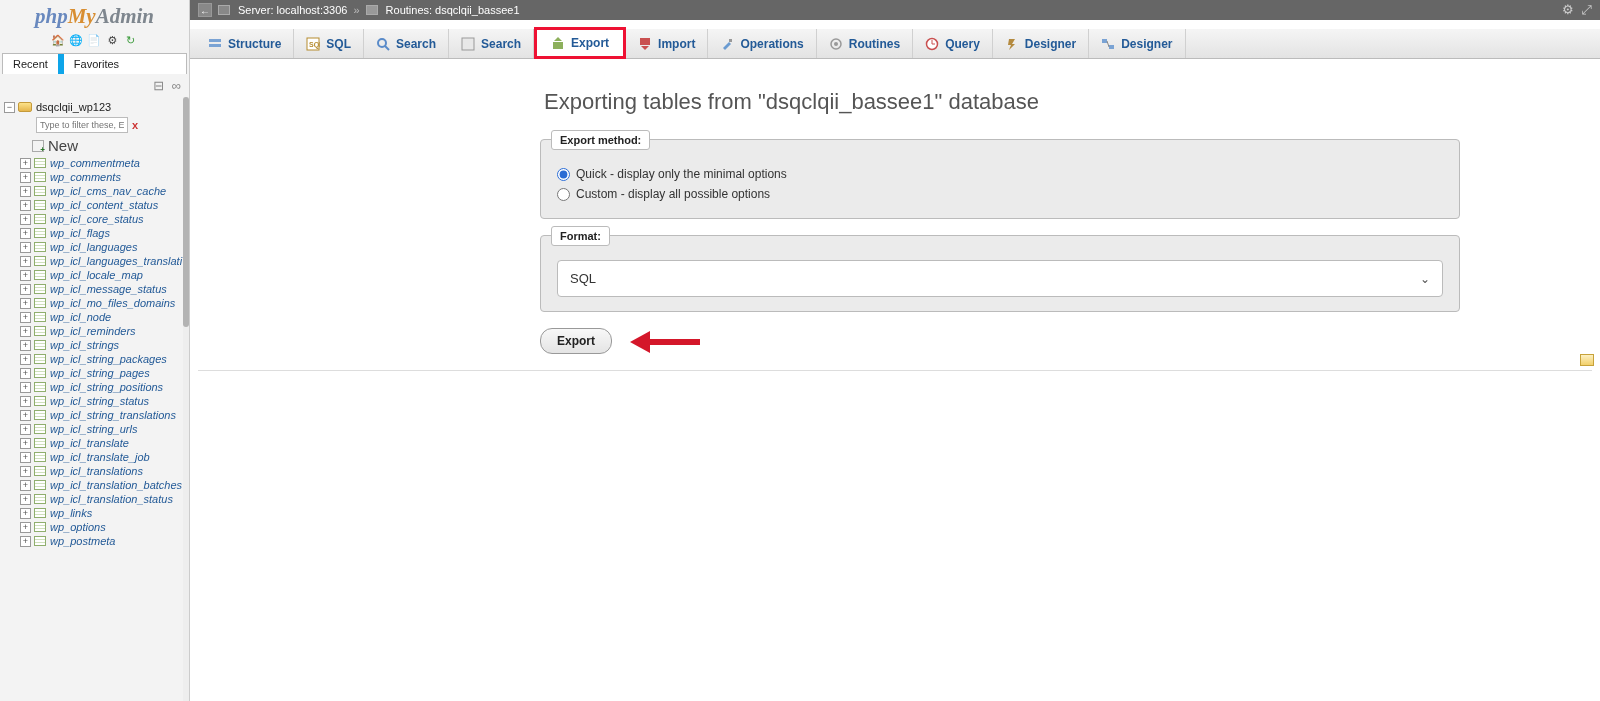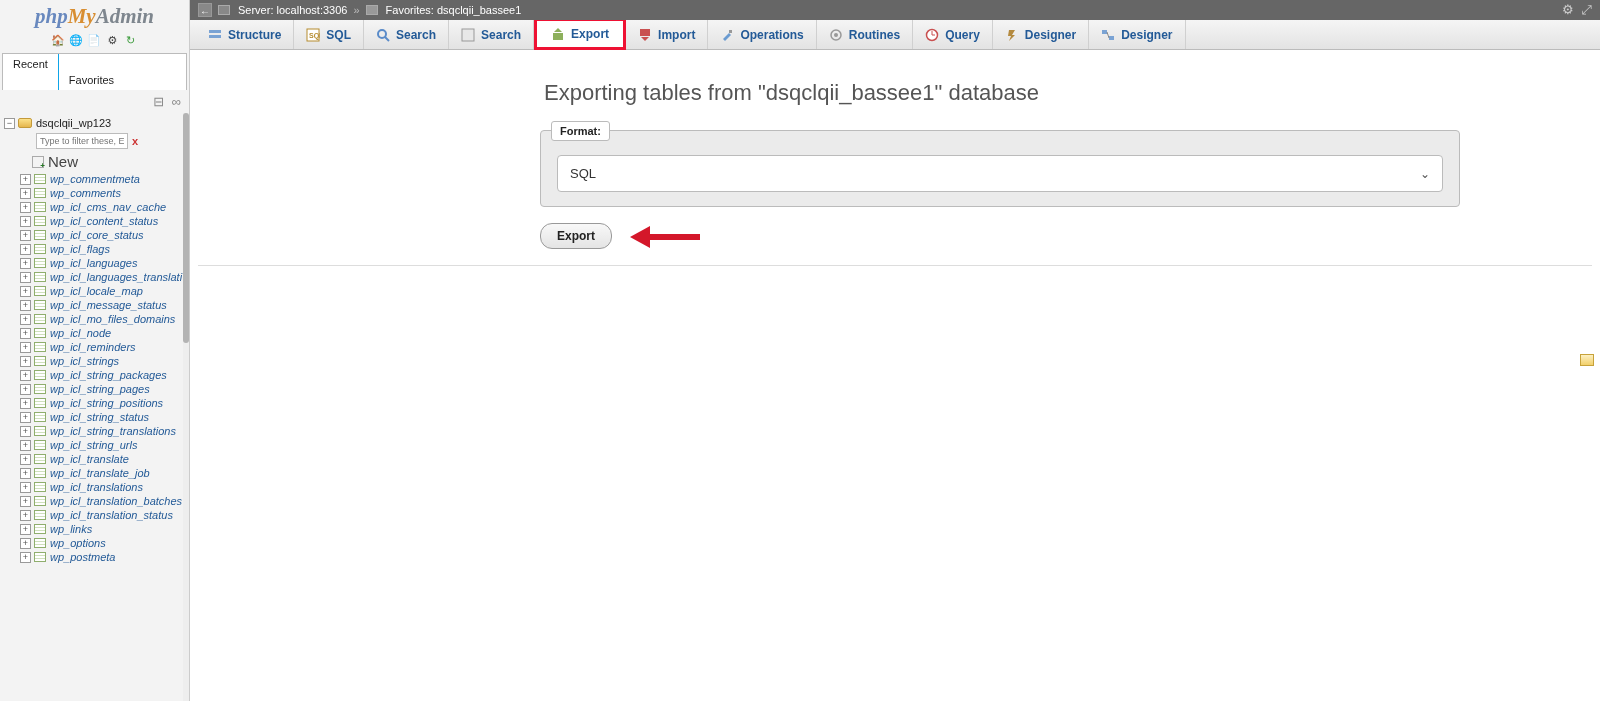--- a/index.html
+++ b/index.html
@@ -10,22 +10,22 @@
 
 .sidebar { width: 190px; background: #f3f3f3; border-right: 1px solid #ccc; display: flex; flex-direction: column; position: relative; }
 .logo-area { text-align: center; padding: 4px 0 2px; }
 .logo { font-family: Georgia, serif; font-size: 21px; font-style: italic; font-weight: bold; }
 .logo .p1 { color: #6888be; }
 .logo .p2 { color: #d88e32; }
 .logo .p3 { color: #7e868e; }
 .tool-icons { text-align: center; padding: 2px 0 6px; display: flex; justify-content: center; gap: 4px; }
 .tool-icons span { width: 14px; height: 14px; display: inline-flex; align-items: center; justify-content: center; font-size: 11px; }
 .nav-tabs-side { display: flex; border: 1px solid #bbb; border-bottom: none; background: #fff; margin: 0 2px; }
-.nav-tabs-side div { padding: 4px 10px; border-right: 1px solid #0ea5e9; font-size: 11px; color: #222; cursor: pointer; }
-.nav-tabs-side div:last-child { border-right: none; margin-top: 16px; }
+.nav-tabs-side div { padding: 4px 10px; border-right: 6px solid #0ea5e9; font-size: 11px; color: #222; cursor: pointer; }
+.nav-tabs-side div:last-child { border-right: none; }
 .link-icons { text-align: right; padding: 4px 8px; color: #888; font-size: 13px; }
 .link-icons span { margin-left: 4px; cursor: pointer; }
 
 .tree { flex: 1; overflow: hidden; padding: 2px 0 0 2px; position: relative; }
 .tree-scroll { position: absolute; top: 0; right: 0; width: 6px; height: 100%; background: #eee; }
 .tree-scroll-thumb { position: absolute; top: 0; right: 0; width: 6px; height: 230px; background: #b3b3b3; border-radius: 3px; }
 .db-row { display: flex; align-items: center; padding: 2px 2px; font-size: 11px; }
 .db-row .tg { width: 11px; height: 11px; border: 1px solid #999; background: #fff; display: inline-flex; align-items: center; justify-content: center; font-size: 9px; line-height: 1; margin-right: 3px; color: #555; cursor: pointer; }
 .db-name { color: #222; cursor: pointer; }
 .db-icon { width: 14px; height: 10px; background: linear-gradient(#fce28a,#e5b64d); border: 1px solid #c49a3a; border-radius: 2px; margin-right: 4px; }
@@ -44,21 +44,21 @@
 .main { flex: 1; display: flex; flex-direction: column; background: #fff; position: relative; }
 .breadcrumb { background: #666; color: #fff; font-size: 11px; padding: 3px 8px; display: flex; align-items: center; gap: 6px; position: relative; }
 .breadcrumb .sep { color: #bbb; }
 .breadcrumb .srv-icon, .breadcrumb .db-bicon { display:inline-block; width:12px; height:10px; background:#888; border:1px solid #aaa; margin-right:2px;}
 .breadcrumb .db-bicon{background:#999;}
 .breadcrumb a { color: #fff; text-decoration: none; cursor: pointer; }
 .bc-back{ width:14px;height:14px; background:#888; color:#fff; font-size:10px; display:inline-flex; align-items:center; justify-content:center; border:1px solid #999; cursor:pointer;}
 .bc-right{ position:absolute; right:8px; top:2px; display:flex; gap:8px; color:#ccc; font-size:13px;}
 .bc-right span{cursor:pointer;}
 
-.tabs { display: flex; background: linear-gradient(#f5f5f5,#e3e3e3); border-bottom: 1px solid #bbb; padding-left: 6px; }
+.tabs { display: flex; background: linear-gradient(#f5f5f5,#e3e3e3); border-bottom: 1px solid #bbb; padding-left: 6px; margin-top: 9px; }
 .tab { display: flex; align-items: center; gap: 6px; padding: 7px 12px; font-size: 12px; color: #235a97; font-weight: bold; cursor: pointer; border-right: 1px solid #d0d0d0; }
 .tab .ticon { width: 14px; height: 14px; display: inline-flex; align-items:center; justify-content:center; }
 .tab.active { background: #fff; border: 3px solid #e13; border-bottom: 3px solid #e13; margin: -2px 0 -1px; padding: 6px 14px; }
 
 .content { padding: 20px 0 0 0; }
 h2.page-title { font-size: 22px; font-weight: normal; color: #555; margin: 10px 0 24px 354px; }
 
 .panel { border: 1px solid #bbb; border-radius: 4px; background: #ebebeb; margin: 0 140px 16px 350px; position: relative; padding: 24px 16px 14px; }
 .panel-legend { position: absolute; top: -10px; left: 10px; background: #fff; border: 1px solid #bbb; border-radius: 3px; padding: 3px 8px; font-size: 11px; font-weight: bold; color: #222; }
 .radio-line { display: flex; align-items: center; gap: 6px; font-size: 12px; color: #333; padding: 3px 0; }
@@ -261,21 +261,21 @@
     </div>
   </div>
 
   <div class="main">
     <div class="breadcrumb">
       <span class="bc-back">←</span>
       <span class="srv-icon"></span>
       <a>Server: localhost:3306</a>
       <span class="sep">»</span>
       <span class="db-bicon"></span>
-      <a>Favorites: dsqclqii_bassee1</a>
+      <a>Routines: dsqclqii_bassee1</a>
       <div class="bc-right">
         <span>⚙</span>
         <span>⤢</span>
       </div>
     </div>
 
     <div class="tabs" id="tabs-container">
         <div class="tab">
           <span class="ticon">
             <svg width="14" height="14">
@@ -373,20 +373,31 @@
               <line x1="6" y1="4" x2="8" y2="10" stroke="#888"></line>
             </svg>
           </span>
           <span>Designer</span>
         </div>
       </div>
 
     <div class="content">
       <h2 class="page-title">Exporting tables from "dsqclqii_bassee1" database</h2>
 
+      <div class="panel">
+        <div class="panel-legend">Export method:</div>
+        <label class="radio-line">
+          <input type="radio" name="em" checked="" style="">
+          <span>Quick - display only the minimal options</span>
+        </label>
+        <label class="radio-line">
+          <input type="radio" name="em" style="">
+          <span>Custom - display all possible options</span>
+        </label>
+      </div>
 
       <div class="panel">
         <div class="panel-legend">Format:</div>
         <div class="select-wrap">
           <span>SQL</span>
           <span class="chev">⌄</span>
         </div>
       </div>
 
       <div class="go-row">

